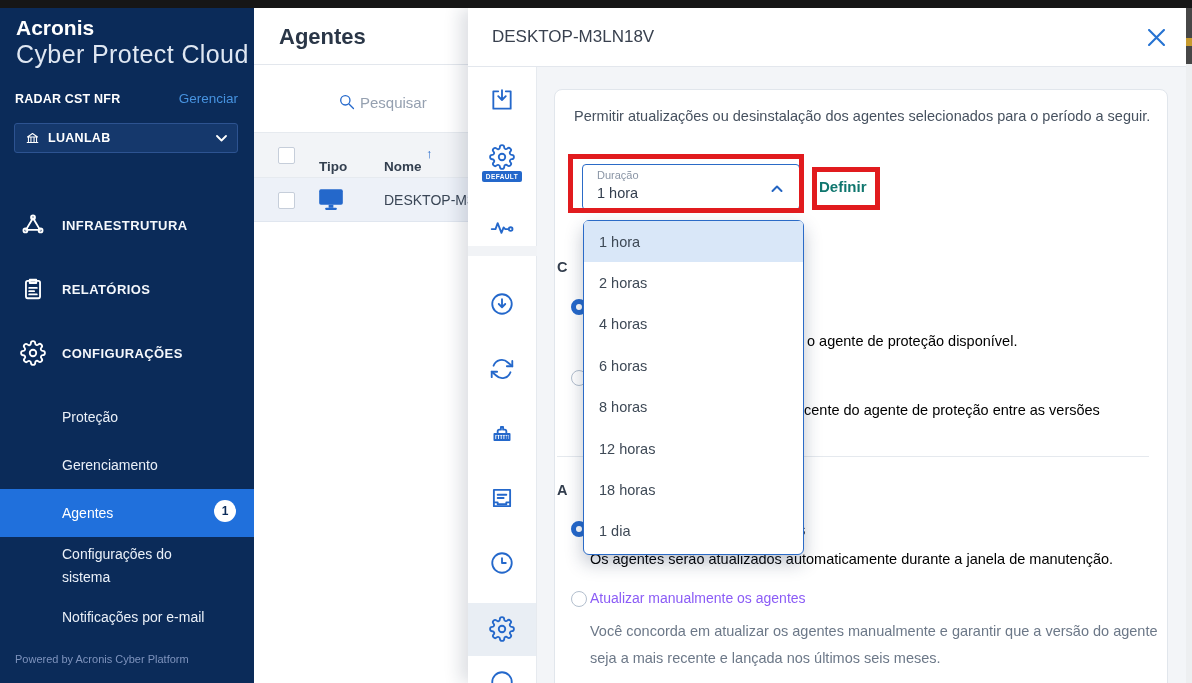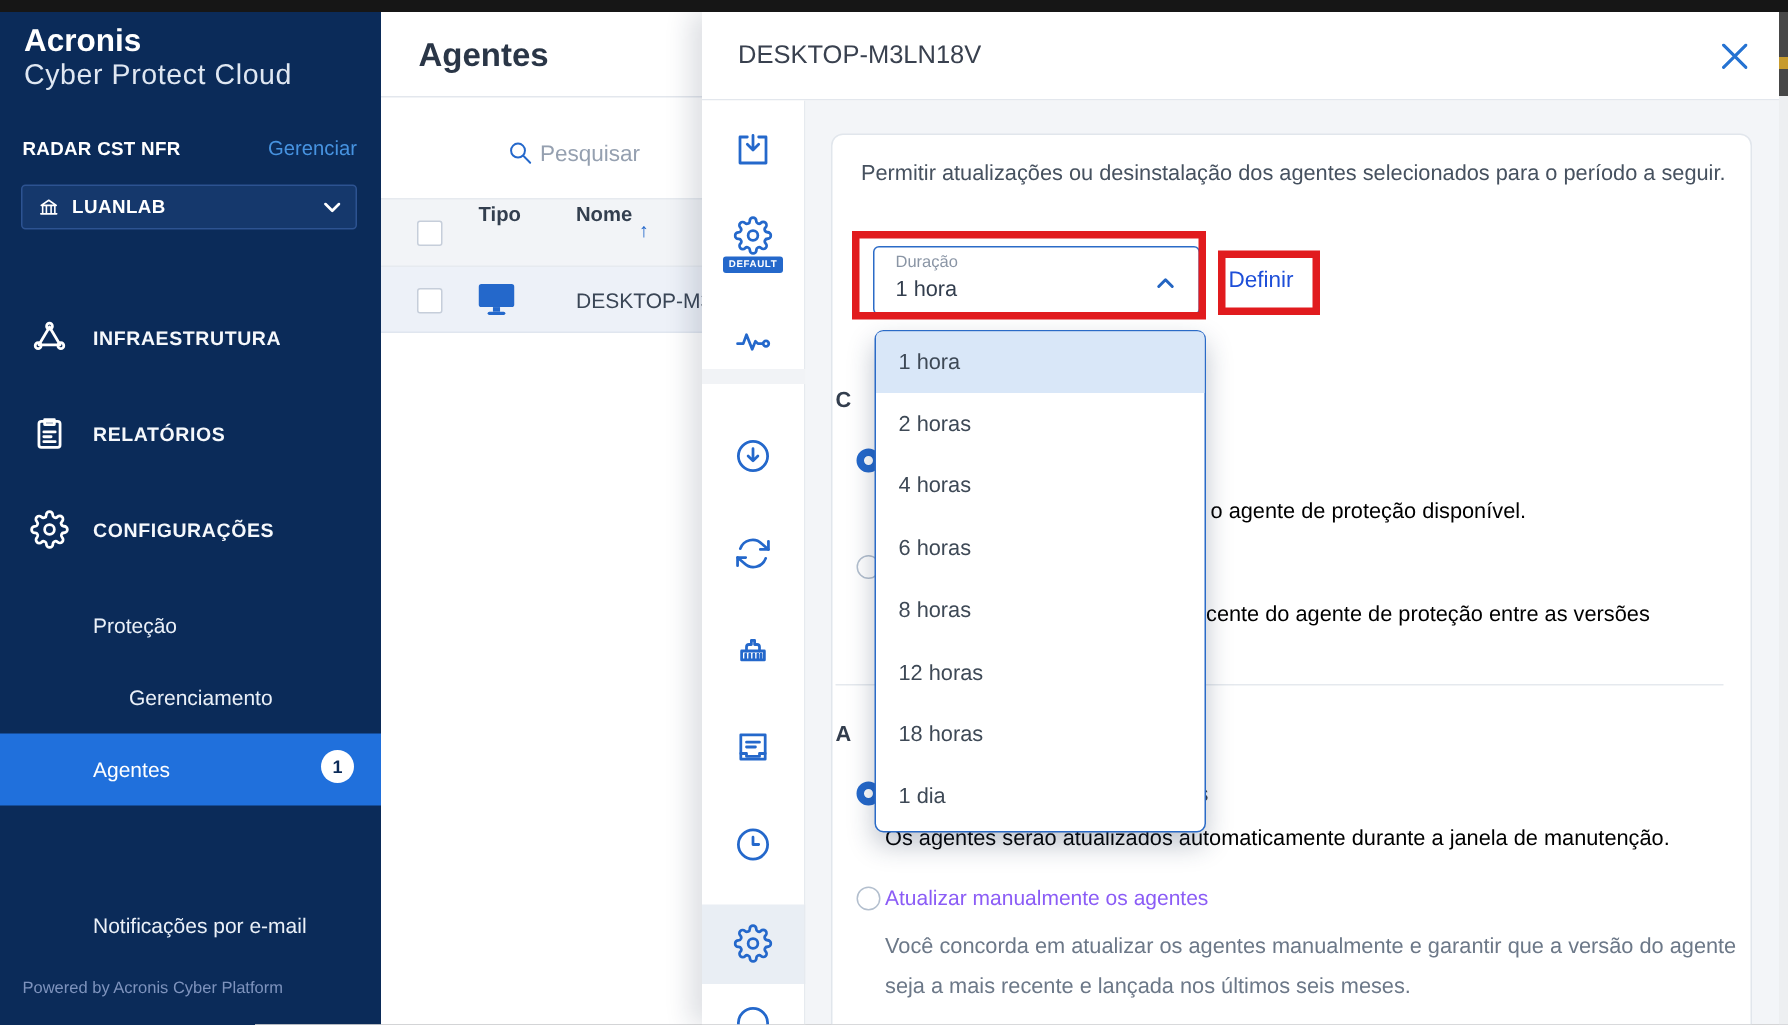--- a/index.html
+++ b/index.html
@@ -14,21 +14,21 @@
 
   
   #topbar{left:0;top:0;width:1192px;height:8px;background:var(--topbar-black,#161616);z-index:60;}
   #scrolltrack{left:1186px;top:8px;width:6px;height:675px;background:#EDEFF1;z-index:55;}
   #scrollthumb{left:0;top:0;width:6px;height:56px;background:#474747;}
   #scrollmarker{left:0;top:30px;width:6px;height:8px;background:#C79B2E;}
 
   
   #sidebar{left:0;top:8px;width:254px;height:675px;background:var(--sidebar-navy,#0B2B59);z-index:5;}
   #brand1{left:16px;top:8px;font-size:21px;font-weight:700;color:#fff;}
-  #brand2{left:16px;top:32px;font-size:19px;font-weight:300;color:#DFE7F2;letter-spacing:.4px;}
+  #brand2{left:16px;top:32px;font-size:25px;font-weight:300;color:#DFE7F2;letter-spacing:.4px;}
   #acct{left:15px;top:84px;font-size:12.5px;font-weight:700;color:#fff;letter-spacing:.2px;}
   #manage{right:16px;top:83px;font-size:13.5px;color:var(--link-blue,#4793E0);cursor:pointer;}
   #wsbtn{left:14px;top:115px;width:224px;height:30px;background:#15386C;border:1px solid #2D5391;border-radius:3px;display:flex;align-items:center;padding:0 10px;box-sizing:border-box;cursor:pointer;}
   #wsbtn .lbl{font-size:12.5px;font-weight:700;color:#fff;letter-spacing:.3px;margin-left:8px;flex:1;}
   .nav-item{left:0;width:254px;height:34px;display:flex;align-items:center;cursor:pointer;}
   .nav-item .nic{margin-left:20px;width:26px;}
   .nav-item .nlb{margin-left:16px;font-size:13px;font-weight:700;color:#F5F8FC;letter-spacing:.4px;}
   .sub-item{left:0;width:254px;display:flex;align-items:center;cursor:pointer;color:#EAF0F8;font-size:14px;}
   .sub-item .slb{margin-left:62px;line-height:23px;max-width:160px;}
   #sub-agentes{background:var(--selected-blue,#2070DC);height:48px;color:#fff;}
@@ -38,21 +38,21 @@
   
   #listpanel{left:254px;top:8px;width:214px;height:675px;background:#fff;overflow:hidden;z-index:5;}
   #lp-title{left:25px;top:16px;font-size:22px;font-weight:600;color:#2A3647;}
   #lp-div{left:0;top:56px;width:214px;height:1px;background:#E3E7ED;}
   #lp-search-icon{left:84px;top:85px;}
   #lp-search{left:104px;top:78px;width:105px;height:30px;border:none;outline:none;background:transparent;font-size:15px;color:#7f1d1d;font-family:"Liberation Sans",sans-serif;}
   #lp-search::placeholder{color:#95A0B0;}
   #lp-header{left:0;top:124px;width:214px;height:46px;background:#F2F4F7;border-top:1px solid #E6EAEF;border-bottom:1px solid #E6EAEF;box-sizing:border-box;}
   .cb{width:15px;height:15px;background:#fff;border:1px solid #C6CEDA;border-radius:2px;cursor:pointer;}
   #lp-header .cb{position:absolute;left:24px;top:14px;}
-  .colhead{position:absolute;top:2px;font-size:13.5px;font-weight:700;color:#333F4F;cursor:pointer;}
+  .colhead{position:absolute;top:26px;font-size:13.5px;font-weight:700;color:#333F4F;cursor:pointer;}
   #col-tipo{left:65px;}
   #col-nome{left:130px;}
   #sortarrow{left:172px;top:13px;font-size:13px;font-weight:700;color:var(--accent-blue,#2468CB);}
   #lp-row{left:0;top:170px;width:214px;height:44px;background:#EDF1F8;border-bottom:1px solid #E0E6EF;box-sizing:border-box;cursor:pointer;}
   #lp-row .cb{position:absolute;left:24px;top:14px;}
   #row-monitor{position:absolute;left:62px;top:9px;}
   #row-name{position:absolute;left:130px;top:14px;font-size:14px;color:#3A4656;white-space:nowrap;}
 
   
   #flyout{left:468px;top:8px;width:724px;height:675px;background:#F3F5F8;box-shadow:-8px 0 16px rgba(22,37,63,.14);z-index:10;}
@@ -69,21 +69,21 @@
   #default-badge{position:absolute;left:14px;top:104px;width:40px;height:11px;background:var(--accent-blue,#2468CB);border-radius:2px;color:#fff;font-size:6.5px;font-weight:700;text-align:center;line-height:11px;letter-spacing:.4px;z-index:2;}
 
   #fly-body{left:69px;top:59px;width:655px;height:616px;background:#F3F5F8;overflow:hidden;}
   #card{position:absolute;left:17px;top:22px;width:614px;height:640px;background:#fff;border:1px solid #E1E6EC;border-radius:8px;box-sizing:border-box;}
   #intro{left:19px;top:13px;width:582px;font-size:14.5px;line-height:27px;color:#46515F;}
   #selectbox{left:27px;top:74px;width:218px;height:46px;background:#fff;border:1.5px solid #2B6BC7;border-radius:4px;box-sizing:border-box;cursor:pointer;z-index:2;}
   #sel-label{position:absolute;left:14px;top:4px;font-size:11px;color:#8A95A5;}
   #sel-value{position:absolute;left:14px;top:20px;font-size:14.5px;color:#333E4E;}
   #sel-chevron{position:absolute;right:16px;top:20px;}
   #redbox-select{left:13px;top:64px;width:236px;height:59px;border:5px solid var(--annotation-red,#E11B1E);box-sizing:border-box;z-index:6;pointer-events:none;}
-  #definir{left:264px;top:88px;font-size:15px;font-weight:400;color:#1d4ed8;cursor:pointer;}
+  #definir{left:264px;top:88px;font-size:15px;font-weight:700;color:#0f766e;cursor:pointer;}
   #redbox-definir{left:257px;top:77px;width:68px;height:43px;border:5px solid var(--annotation-red,#E11B1E);box-sizing:border-box;z-index:6;pointer-events:none;}
 
   
   .frag-head{font-size:14.5px;font-weight:600;color:#333E4E;z-index:1;}
   .frag-desc{font-size:14.5px;color:#000000;z-index:1;white-space:nowrap;}
   .radio{width:16px;height:16px;border-radius:50%;box-sizing:border-box;cursor:pointer;z-index:1;}
   .radio.on{border:5px solid var(--accent-blue,#2468CB);background:#fff;}
   .radio.off{border:1.5px solid #B3BFCE;background:#fff;}
   #frag-c{left:2px;top:169px;}
   #radio1{left:16px;top:209px;}
@@ -157,26 +157,29 @@
             <circle cx="12" cy="12" r="3"></circle>
             <path d="M19.4 15a1.65 1.65 0 0 0 .33 1.82l.06.06a2 2 0 0 1-2.83 2.83l-.06-.06a1.65 1.65 0 0 0-1.82-.33 1.65 1.65 0 0 0-1 1.51V21a2 2 0 0 1-4 0v-.09A1.65 1.65 0 0 0 9 19.4a1.65 1.65 0 0 0-1.82.33l-.06.06a2 2 0 0 1-2.83-2.83l.06-.06a1.65 1.65 0 0 0 .33-1.82 1.65 1.65 0 0 0-1.51-1H3a2 2 0 0 1 0-4h.09A1.65 1.65 0 0 0 4.6 9a1.65 1.65 0 0 0-.33-1.82l-.06-.06a2 2 0 0 1 2.83-2.83l.06.06a1.65 1.65 0 0 0 1.82.33H9a1.65 1.65 0 0 0 1-1.51V3a2 2 0 0 1 4 0v.09a1.65 1.65 0 0 0 1 1.51 1.65 1.65 0 0 0 1.82-.33l.06-.06a2 2 0 0 1 2.83 2.83l-.06.06a1.65 1.65 0 0 0-.33 1.82V9a1.65 1.65 0 0 0 1.51 1H21a2 2 0 0 1 0 4h-.09a1.65 1.65 0 0 0-1.51 1z"></path>
           </svg>
       </span>
       <span class="nlb">CONFIGURAÇÕES</span>
     </div>
 
     <div class="sub-item abs" style="top:394px;height:30px;">
       <span class="slb">Proteção</span>
     </div>
-    <div class="sub-item abs" style="top:442px;height:30px;margin-left:24px;">
+    <div class="sub-item abs" style="top:442px;height:30px;">
       <span class="slb">Gerenciamento</span>
     </div>
     <div class="sub-item abs" id="sub-agentes" style="top:481px;">
       <span class="slb">Agentes</span>
       <span id="badge" class="abs">1</span>
+    </div>
+    <div class="sub-item abs" style="top:534px;height:48px;">
+      <span class="slb">Configurações do sistema</span>
     </div>
     <div class="sub-item abs" style="top:594px;height:30px;">
       <span class="slb">Notificações por e-mail</span>
     </div>
 
     <div id="sbfooter" class="abs">Powered by Acronis Cyber Platform</div>
   </div>
 
   <div id="listpanel" class="abs">
     <div id="lp-title" class="abs">Agentes</div>

